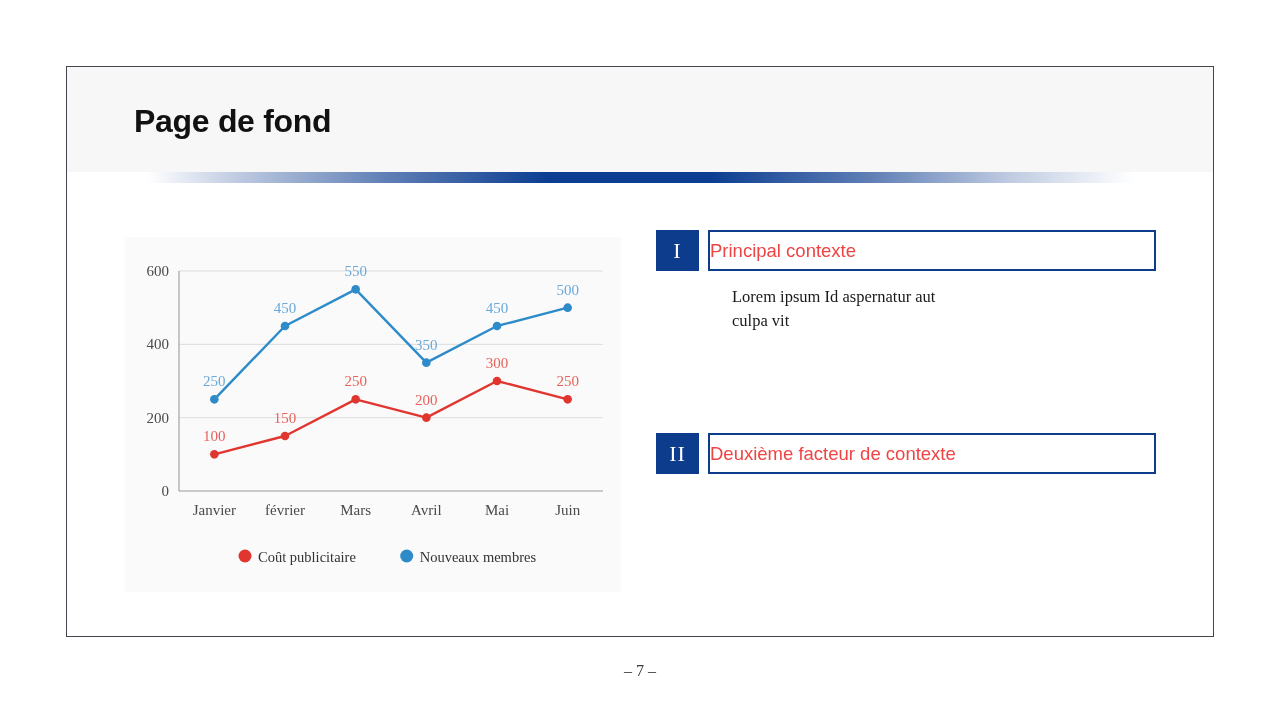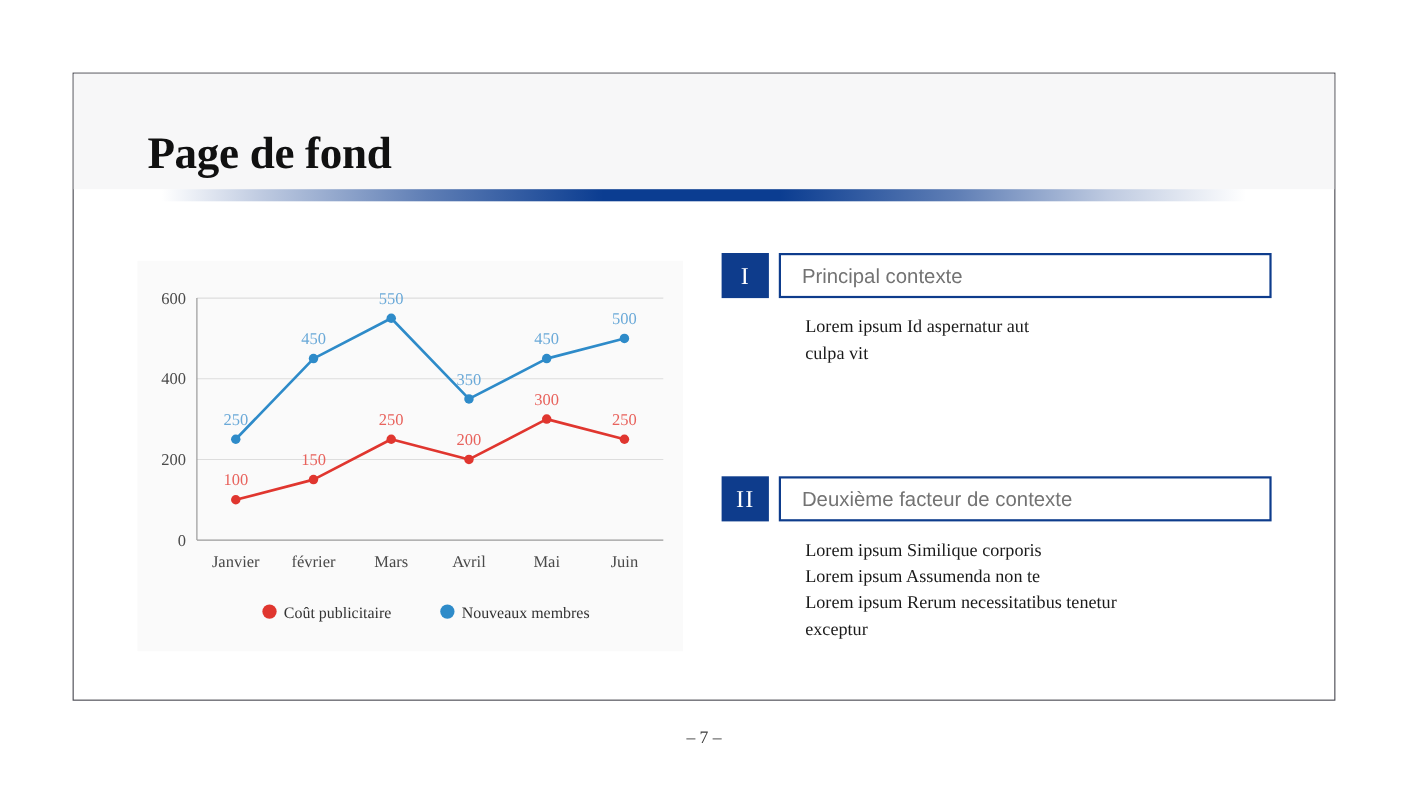--- a/index.html
+++ b/index.html
@@ -31,27 +31,26 @@
     position: absolute;
     left: 0;
     top: 0;
     width: 100%;
     height: 105px;
     background: #f7f7f8;
   }
   .slide-title {
     position: absolute;
     left: 67px;
-    top: 48px;
-    font-size: 41px;
+    top: 36px;
+    font-size: 32px;
     font-weight: bold;
     color: #111111;
     letter-spacing: -0.3px;
     white-space: nowrap;
-    font-family: Liberation Serif, serif;
   }
   .accent-bar {
     position: absolute;
     left: 0;
     top: 105px;
     width: 100%;
     height: 11px;
     background: linear-gradient(to right,
         rgba(255,255,255,0) 0%,
         rgba(245,246,250,0) 7%,
@@ -106,23 +105,22 @@
   .head-box {
     flex: 1 1 auto;
     margin-left: 9px;
     border: 2px solid #0e3c8c;
     background: #ffffff;
     display: flex;
     align-items: center;
     box-sizing: border-box;
   }
   .head-text {
-    padding-left: 19px;
     font-size: 18.5px;
-    color: #737373;
+    color: #ef4444;
   }
 
   .section-body {
     margin-top: 14px;
     padding-left: 76px;
     font-family: Liberation Serif, serif;
     font-size: 16.5px;
     line-height: 24px;
     color: #1a1a1a;
     width: 410px;
@@ -215,24 +213,18 @@
         </div>
     </div>
 
     <div class="section">
       <div class="section-head">
         <div class="numeral">II</div>
         <div class="head-box">
           <span class="head-text">Deuxième facteur de contexte</span>
         </div>
       </div>
-      <div class="section-body">
-          <div>Lorem ipsum Similique corporis</div>
-          <div>Lorem ipsum Assumenda non te</div>
-          <div>Lorem ipsum Rerum necessitatibus tenetur</div>
-          <div>exceptur</div>
-        </div>
     </div>
 
   </div>
 </div>
 
 <div class="page-number">– 7 –</div>
 
 </body></html>

